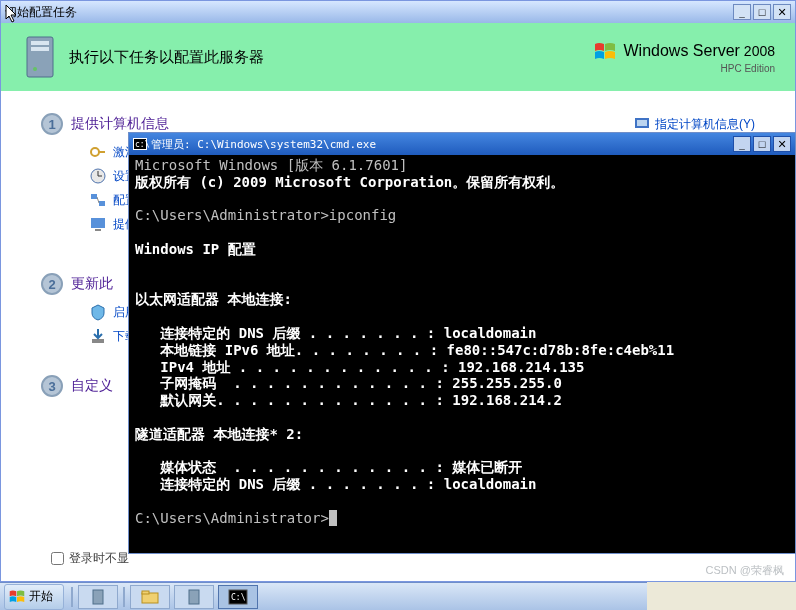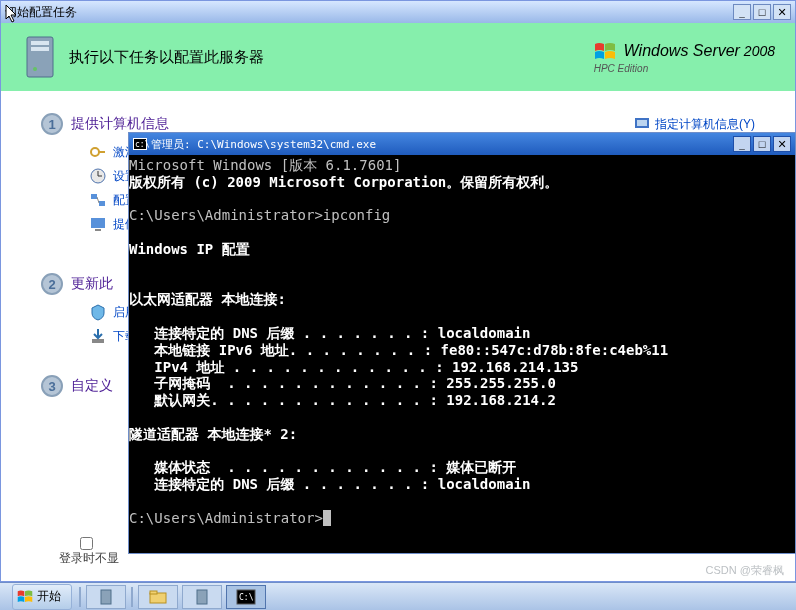--- a/index.html
+++ b/index.html
@@ -53,24 +53,23 @@
       width: 38px; height: 48px;
       margin-right: 10px;
       display: flex; align-items: center; justify-content: center;
     }
     .config-header h1 {
       font-size: 15px;
       font-weight: normal;
       flex: 1;
     }
     .ws-logo {
-      text-align: left;
+      text-align: right;
       font-size: 14px;
       color: #000;
-      font-style: italic;
     }
     .ws-logo .big { font-size: 16px; }
     .ws-logo .sub { font-size: 10px; color: #555; }
     .flag {
       width: 22px; height: 22px;
       display: inline-block;
       vertical-align: middle;
       margin-right: 4px;
     }
     .content-area {
@@ -116,25 +115,24 @@
       color: #0046c5;
       display: flex;
       align-items: center;
       margin-left: auto;
       cursor: pointer;
     }
     .right-link .licon { width: 18px; height: 18px; margin-right: 4px; }
     .checkbox-row {
       position: absolute;
       bottom: 14px;
-      left: 58px;
+      left: 50px;
       display: flex;
       align-items: center;
       color: #444;
-      flex-direction: column;
     }
     .checkbox-row input { margin-right: 5px; }
 
     
     .cmd-window {
       position: absolute;
       left: 128px;
       top: 132px;
       width: 668px;
       height: 422px;
@@ -162,42 +160,41 @@
       align-items: center;
       padding-left: 1px;
     }
     .cmd-titlebar .spacer { flex: 1; }
     .cmd-titlebar .title-btn {
       background: #c3d5f0;
       border-color: #1e4faa;
       color: #000;
     }
     .cmd-body {
-      padding: 2px 0;
+      padding: 2px 6px;
       font-family: "SimSun", "NSimSun", Consolas, monospace;
       font-size: 14px;
       color: #c0c0c0;
       line-height: 1.2;
       white-space: pre;
       overflow: hidden;
     }
     .cmd-body .bold { color: #fff; font-weight: bold; }
     .cursor { background: #c0c0c0; color: #000; }
 
     
     .taskbar {
       position: absolute;
       left: 0; bottom: 0;
-      width: 796px;
+      width: 647px;
       height: 28px;
       background: linear-gradient(#dae7f7, #aac3e6);
       border-top: 1px solid #6f8ec9;
       display: flex;
       align-items: center;
-      padding-left: 8px;
     }
     .start-btn {
       height: 26px;
       padding: 0 10px 0 4px;
       background: linear-gradient(#e2edfa, #b4cde9);
       border: 1px solid #96b1d8;
       border-radius: 3px;
       display: flex;
       align-items: center;
       margin: 1px 4px;

